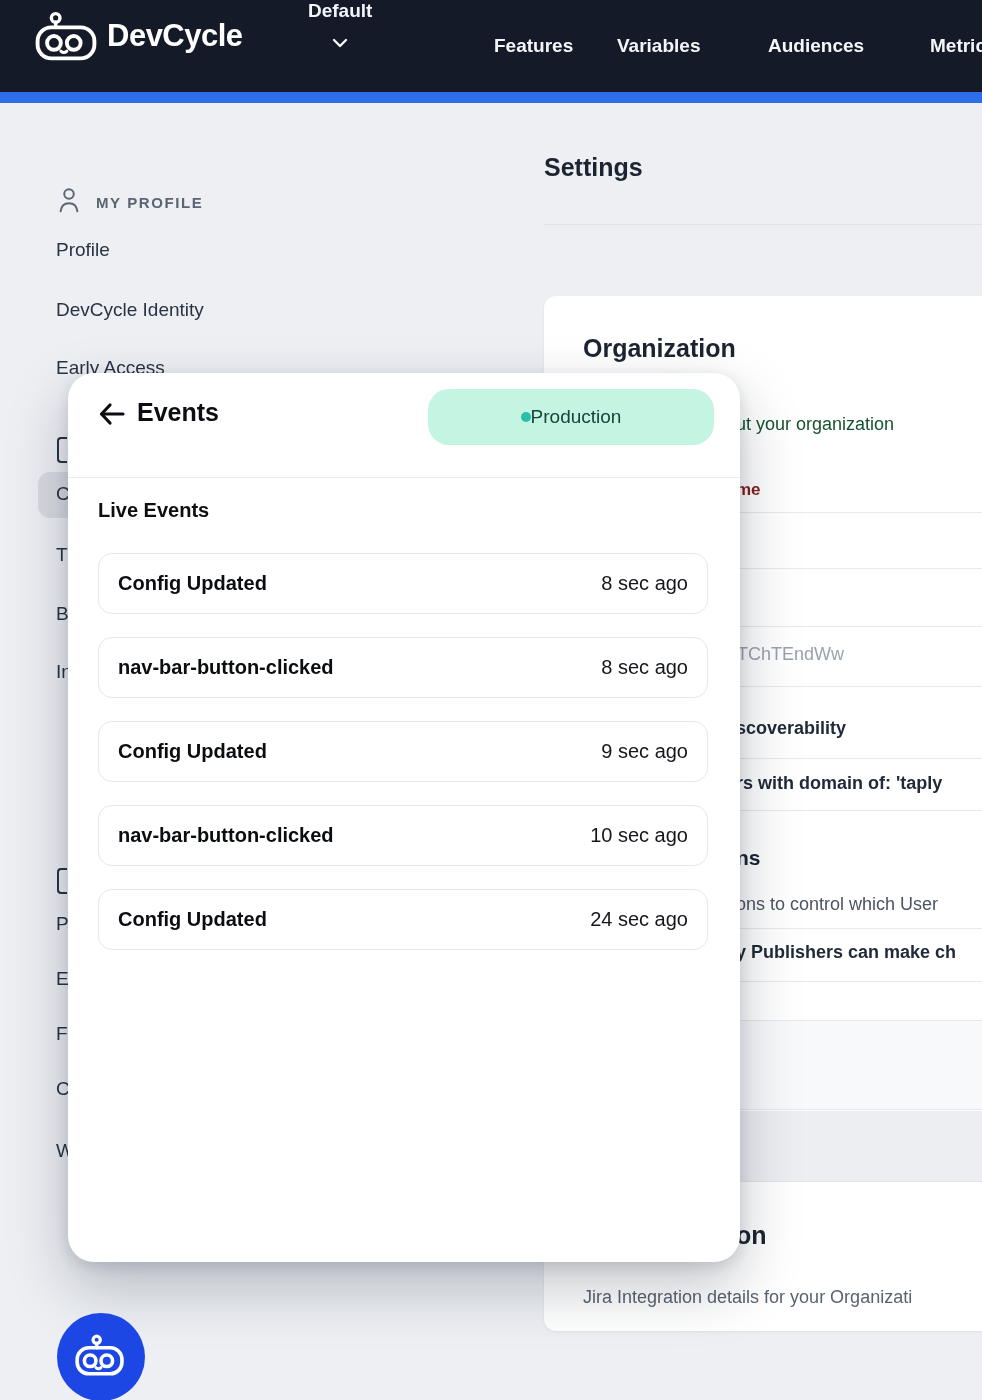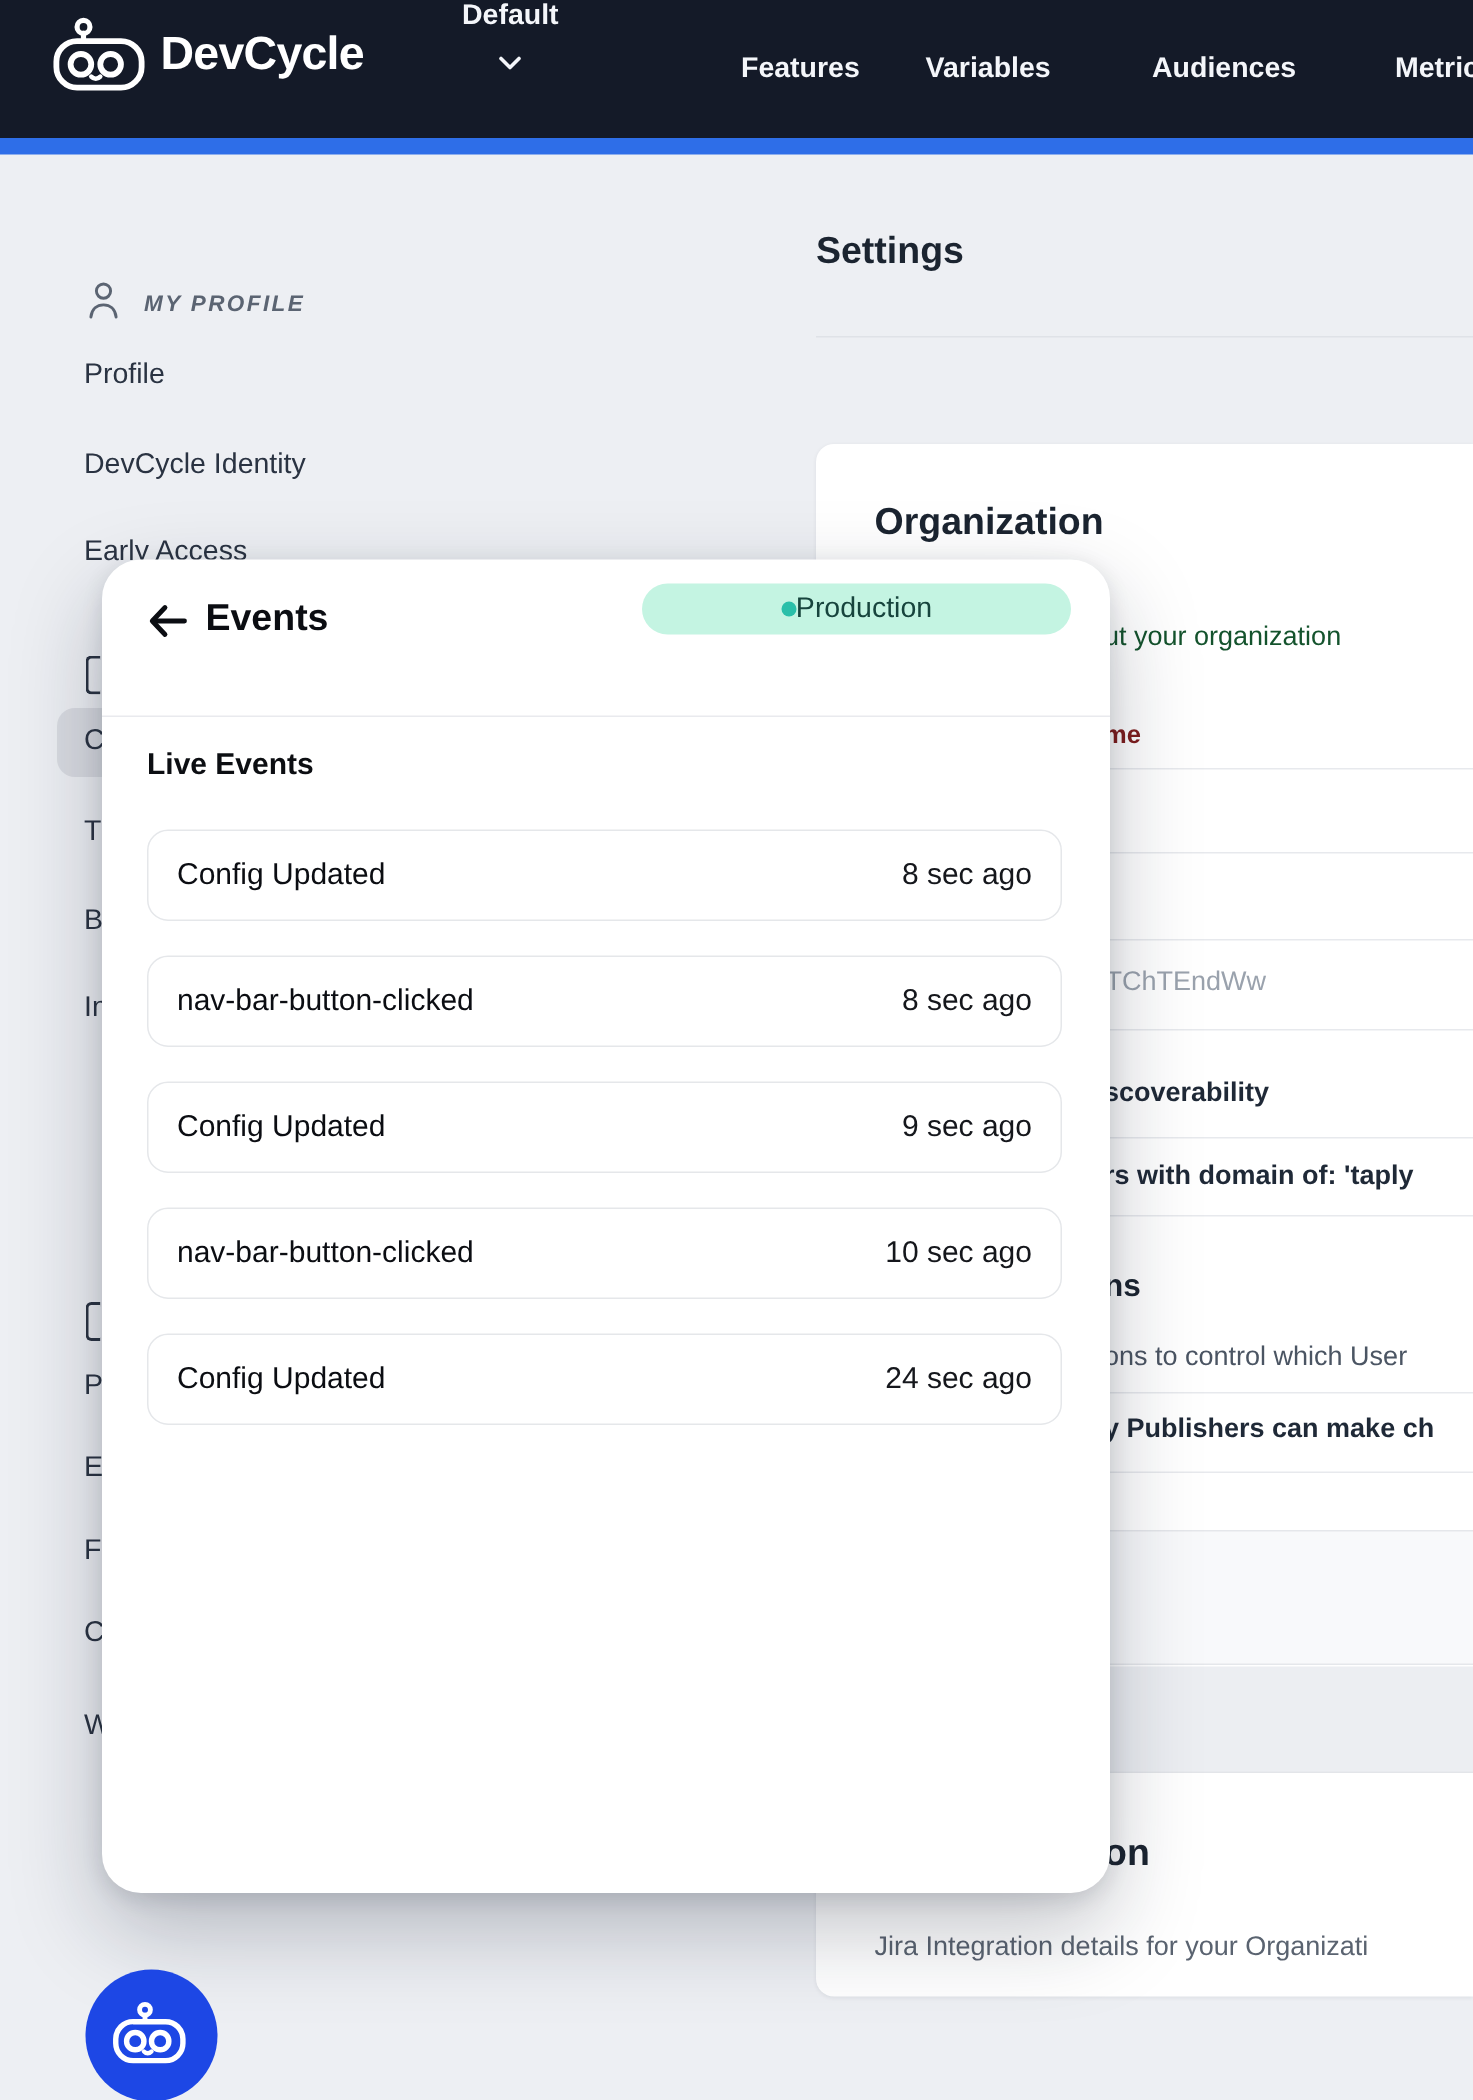--- a/index.html
+++ b/index.html
@@ -15,21 +15,21 @@
   .accent-bar{ position:absolute; left:0; top:92px; width:982px; height:11px; background:#2e6ee8; z-index:30; }
   .brand{ position:absolute; left:35px; top:11px; display:flex; align-items:center; gap:10px; }
   .brand svg{ display:block; }
   .brand-name{ color:#ffffff; font-size:31px; font-weight:700; letter-spacing:-0.5px; }
   .nav-item{ position:absolute; top:0; height:92px; display:flex; align-items:center; gap:9px;
     color:#f4f6fa; font-size:19px; font-weight:600; cursor:pointer; }
   .nav-default{ left:308px;flex-direction:column; } .nav-features{ left:470px;margin-left:24px; } .nav-variables{ left:617px; }
   .nav-audiences{ left:768px; } .nav-metrics{ left:930px; }
 
   
-  .sb-header{ position:absolute; left:56px; top:186px; display:flex; align-items:center; gap:14px;font-style:italic; }
+  .sb-header{ position:absolute; left:56px; top:186px; display:flex; align-items:center; gap:14px; }
   .sb-header-label{ font-size:15px; font-weight:700; letter-spacing:1.6px; color:#5b6472; }
   .sb-item{ position:absolute; left:56px; font-size:19px; color:#2a3342; cursor:pointer; white-space:nowrap; }
   .sb-profile{ top:239px; } .sb-identity{ top:299px; } .sb-early{ top:357px; }
   .sb-active-pill{ position:absolute; left:38px; top:472px; width:56px; height:46px; background:#d9dbe1; border-radius:12px; }
   .sb-frag{ position:absolute; left:56px; font-size:19px; color:#2a3342; cursor:pointer; white-space:nowrap; }
   .frag-c1{ top:483px; } .frag-t{ top:544px; } .frag-b{ top:603px; } .frag-in{ top:661px; }
   .frag-p{ top:913px; } .frag-e{ top:968px; } .frag-f{ top:1023px; } .frag-c2{ top:1078px; } .frag-w{ top:1140px; }
   .sb-icon-frag{ position:absolute; left:57px; width:10px; height:26px;
     border-left:2px solid #2a3342; border-top:2px solid #2a3342; border-bottom:2px solid #2a3342;
     border-top-left-radius:4px; border-bottom-left-radius:4px; }
@@ -58,29 +58,29 @@
   .band{ position:absolute; left:544px; width:438px; }
   .band-1{ top:1020px; height:90px; background:#f8f9fb; border-top:1px solid #e5e7eb; border-bottom:1px solid #e5e7eb; }
   .band-2{ top:1111px; height:71px; background:#eceef2; border-bottom:1px solid #e3e5e9; }
 
   
   .modal{ position:absolute; left:68px; top:373px; width:672px; height:889px; background:#ffffff;
     border-radius:26px; box-shadow:0 24px 60px rgba(20,28,45,.26), 0 4px 14px rgba(20,28,45,.12); z-index:10; }
   .modal-header{ position:absolute; left:0; top:0; width:100%; height:105px; border-bottom:1px solid #e9eaee; }
   .back-btn{ position:absolute; left:24px; top:23px; width:40px; height:40px; display:flex; align-items:center; justify-content:center; cursor:pointer; }
   .modal-title{ position:absolute; left:69px; top:25px; font-size:25px; font-weight:800; color:#0b0d12; }
-  .env-badge{ position:absolute; left:360px; top:16px; width:286px; height:34px; background:#c4f4e2;
+  .env-badge{ position:absolute; left:360px; top:16px; width:286px; height:56px; background:#c4f4e2;
     border-radius:21px; display:flex; align-items:center; justify-content:center; cursor:pointer; }
   .env-dot{ width:10px; height:10px; border-radius:50%; background:#2abfa9; }
   .env-label{ font-size:19px; color:#17443d; }
   .live-events-title{ position:absolute; left:30px; top:126px; font-size:20px; font-weight:700; color:#0c0e12; }
   .event-row{ position:absolute; left:30px; width:610px; height:61px; border:1.5px solid #e5e7ea; border-radius:14px;
     display:flex; align-items:center; justify-content:space-between; padding:0 19px; background:#fff; cursor:pointer; }
   .er1{ top:180px; } .er2{ top:264px; } .er3{ top:348px; } .er4{ top:432px; } .er5{ top:516px; }
-  .event-name{ font-size:20px; font-weight:400; color:#0b0d12; }
+  .event-name{ font-size:20px; font-weight:700; color:#0b0d12; }
   .event-time{ font-size:20px; color:#15171c; }
 
   
   .fab{ position:absolute; left:57px; top:1313px; width:88px; height:88px; border-radius:50%;
     background:#1d47e5; display:flex; align-items:center; justify-content:center; z-index:20; cursor:pointer; }
 </style>
 </head>
 <body>
 
 <div id="page">

